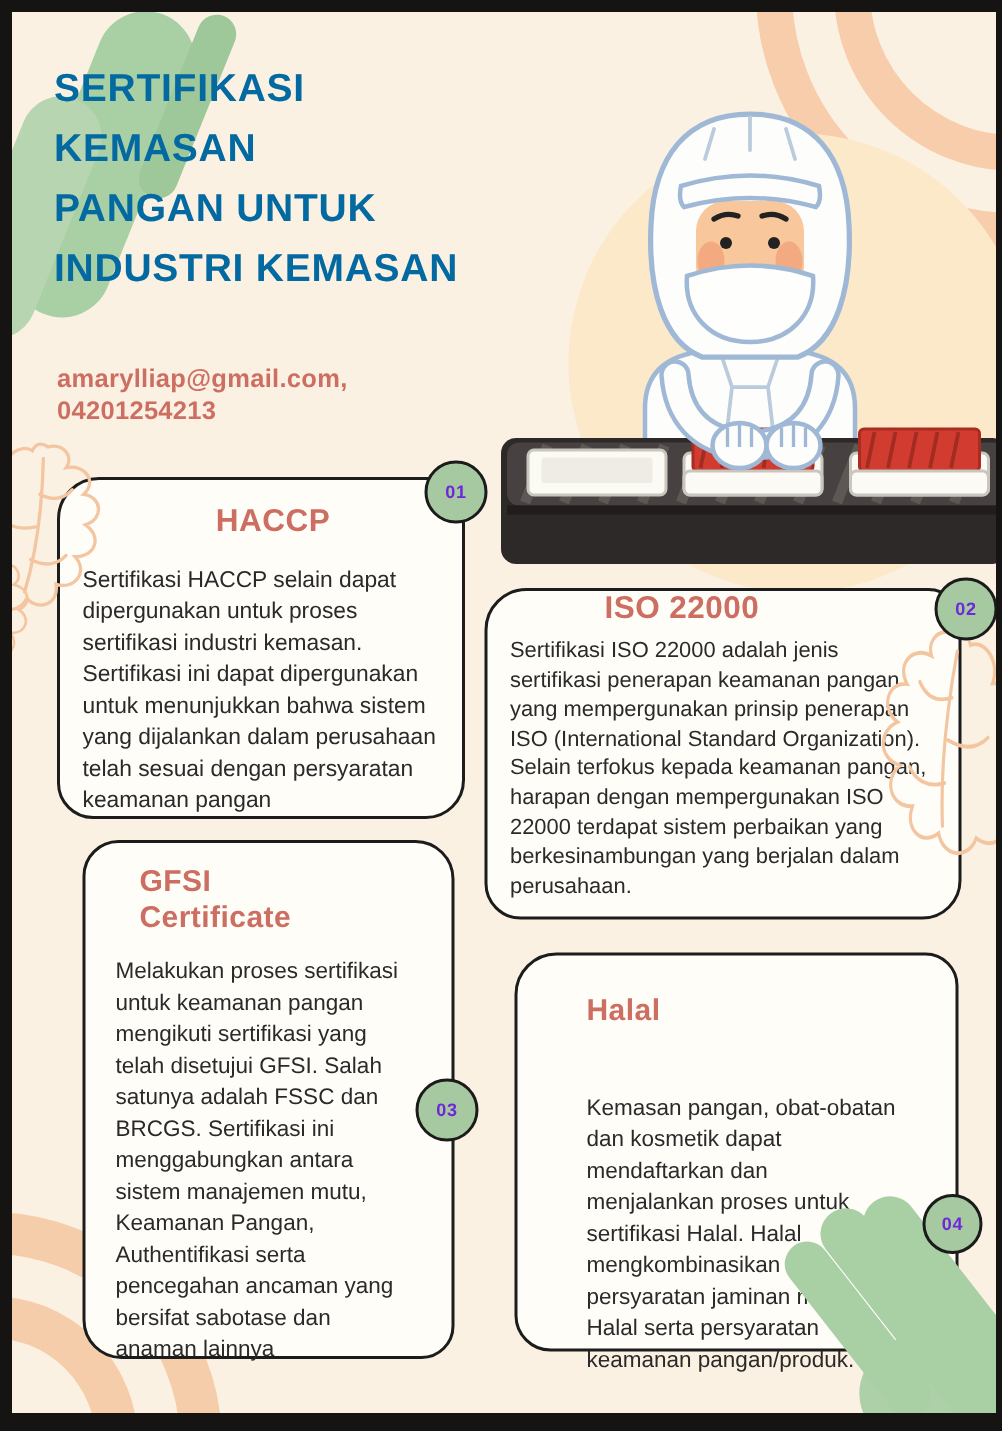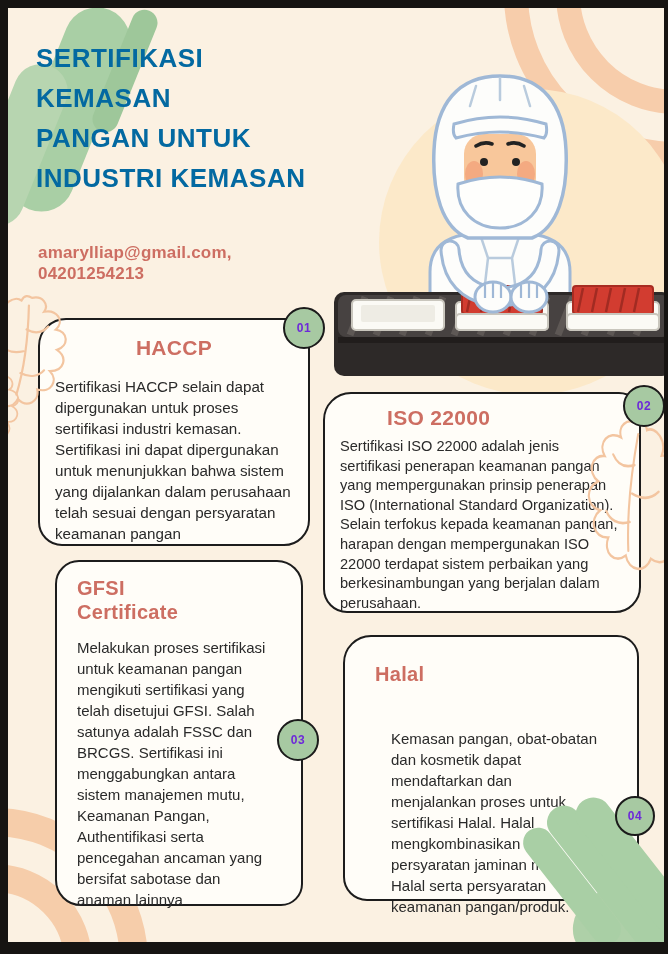--- a/index.html
+++ b/index.html
@@ -16,29 +16,29 @@
   .worker-svg{position:absolute;left:330px;top:42px;z-index:3;pointer-events:none;}
   .decor-fg{z-index:30;}
 
   .poster-title{position:absolute;left:36px;top:22px;z-index:4;color:#0369a1;
     font-weight:800;font-size:26px;line-height:40px;letter-spacing:.5px;margin-top:16px;}
   .contact{position:absolute;left:38px;top:242px;z-index:4;color:#cd6e62;
     font-weight:bold;font-size:17px;line-height:21px;letter-spacing:.2px;}
 
   .card{position:absolute;background:#fffdf8;border:2.2px solid #1c1c1c;z-index:10;
         box-sizing:border-box;border-radius:28px 22px 26px 24px;}
-  .card h2{margin:0;color:#cd6e62;font-size:21px;font-weight:bold;letter-spacing:.3px;}
+  .card h2{margin:0;color:#cd6e62;font-size:21px;font-weight:bold;letter-spacing:.3px;padding-left:16px;}
   .card p{margin:0;color:#2a2a2a;font-size:15px;line-height:21px;}
 
   .card-haccp{left:38px;top:318px;width:272px;height:228px;}
   .card-haccp h2{text-align:center;margin-top:16px;}
   .card-haccp p{margin:16px 12px 0 15px;font-size:15.2px;}
 
   .card-iso{left:323px;top:392px;width:318px;height:221px;}
-  .card-iso h2{margin:12px 0 0 62px;}
+  .card-iso h2{margin:0 0 0 62px;}
   .card-iso p{margin:7px 10px 0 15px;font-size:14.6px;line-height:19.6px;width:278px;}
 
   .card-gfsi{left:55px;top:560px;width:248px;height:346px;border-radius:24px 26px 22px 26px;}
   .card-gfsi h2{margin:14px 0 0 20px;width:150px;font-size:20px;line-height:24px;}
   .card-gfsi p{margin:13px 14px 4px 20px;width:200px;}
 
   .card-halal{left:343px;top:635px;width:296px;height:266px;}
   .card-halal h2{margin:26px 0 0 30px;font-size:20px;}
   .card-halal p{margin:42px 0 0 46px;width:208px;}
 

